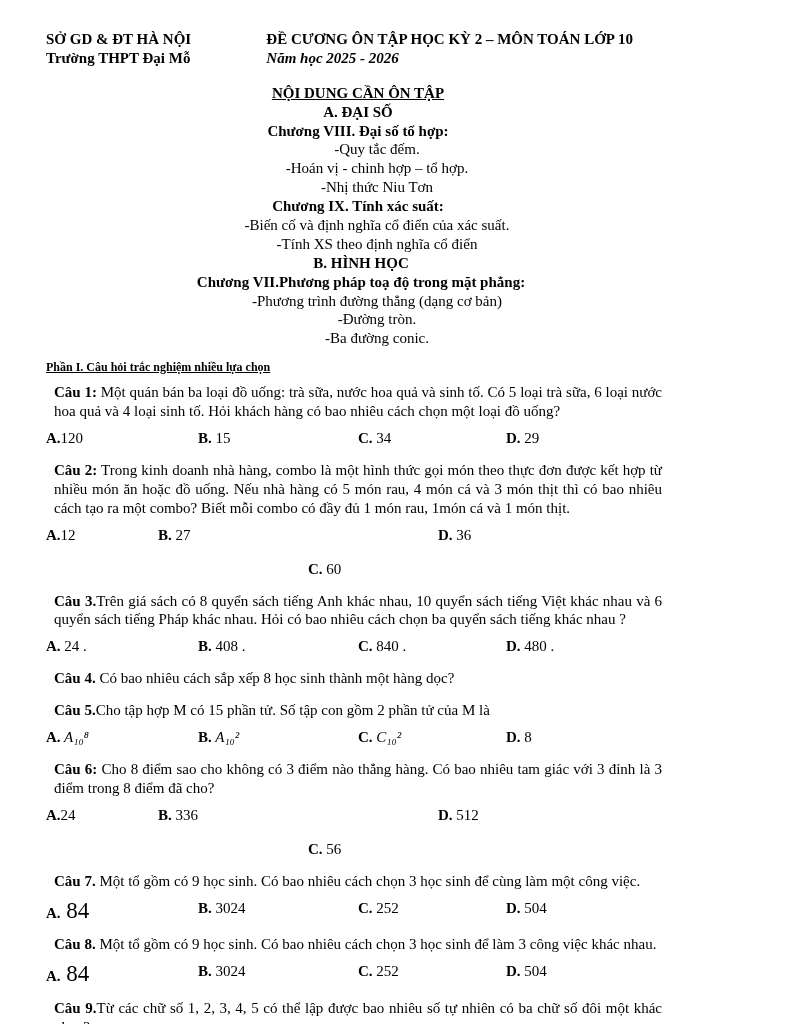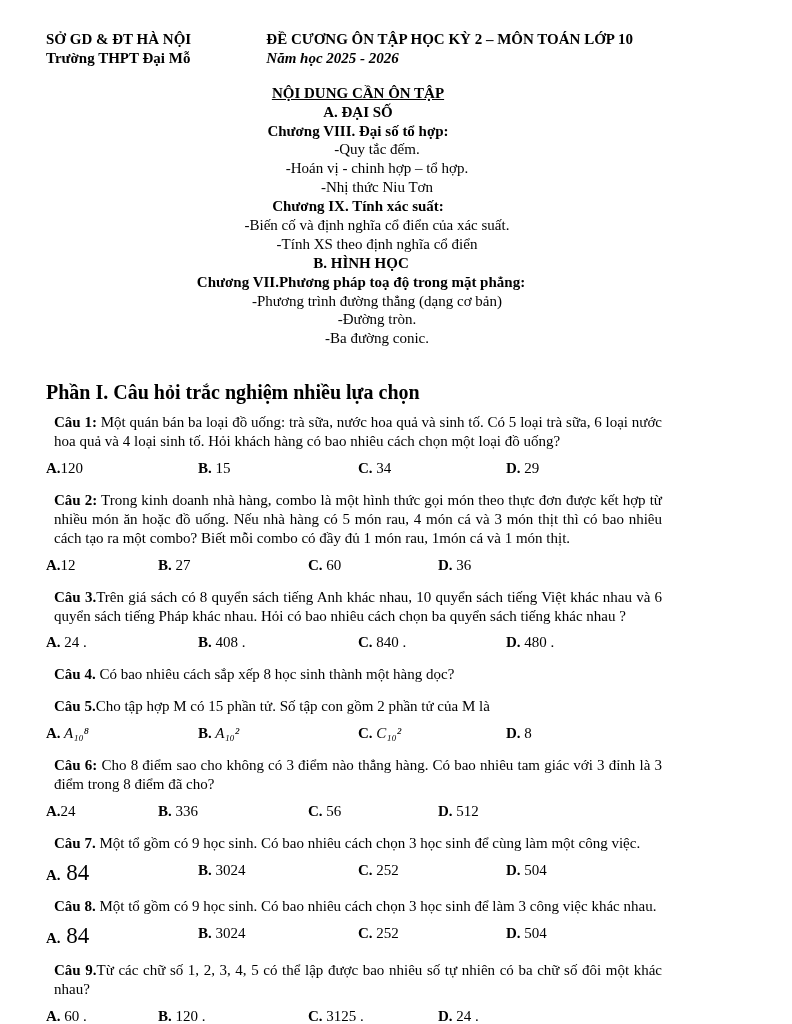--- a/index.html
+++ b/index.html
@@ -19,39 +19,39 @@
   .hdr-year  { font-style: italic; }
 
   .outline { margin-top: 16px; text-align: center; }
   .outline-title { font-weight: bold; text-decoration: underline; }
   .group-heading { font-weight: bold; }
   .chapter-title { font-weight: bold; }
   .chapter-item  { padding-left: 38px; }
   .indent-sm { padding-left: 6px; }
 
   .part-title {
-    margin-top: 32px; margin-bottom: 8px;
-    font-weight: bold; 
-    font-size: 20px;
+    margin-top: 12px; margin-bottom: 8px;
+    font-weight: bold; text-decoration: underline;
+    font-size: 12px;
   }
 
   .question { margin-bottom: 13px; }
   .stem { margin: 8px; text-align: justify; }
   .qlabel { font-weight: bold; }
 
   .opts { display: flex; margin-top: 1px; }
   .opt { white-space: nowrap; }
   .opt b { font-weight: bold; }
   .opts .opt:nth-child(1) { width: 152px; }
   .opts .opt:nth-child(2) { width: 160px; }
   .opts .opt:nth-child(3) { width: 148px; }
   .opts .opt:nth-child(4) { flex: 1; }
   .opts.narrow .opt:nth-child(1) { width: 112px; }
   .opts.narrow .opt:nth-child(2) { width: 150px; }
-  .opts.narrow .opt:nth-child(3) { width: 130px; }
+  .opts.narrow .opt:nth-child(3) { width: 130px; margin-top: 34px; }
   .opts.wide .opt:nth-child(1) { width: 205px; padding-left: 10px; }
   .opts.wide .opt:nth-child(2) { width: 165px; }
   .opts.wide .opt:nth-child(3) { width: 145px; }
   .opt-value.big  { font-size: 23px; line-height: 1; }
   .opt-value.math { font-style: italic; }
 </style>
 </head>
 <body>
 
 <div class="page">

